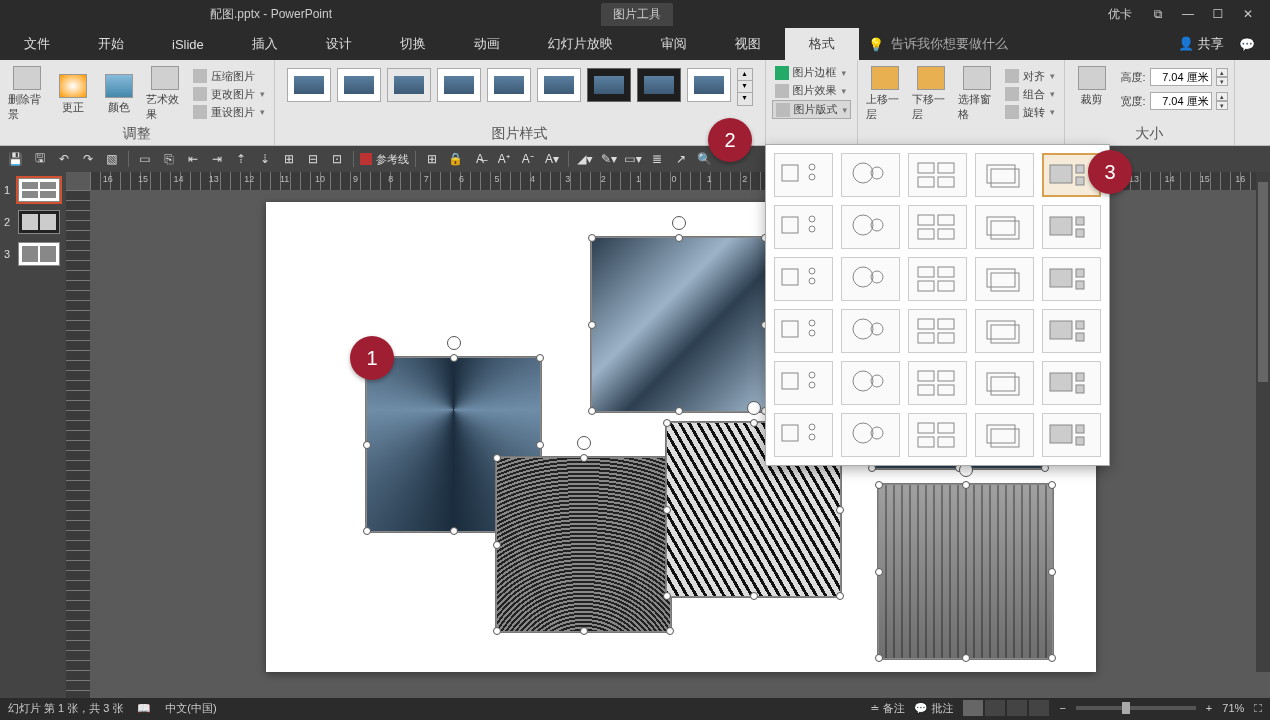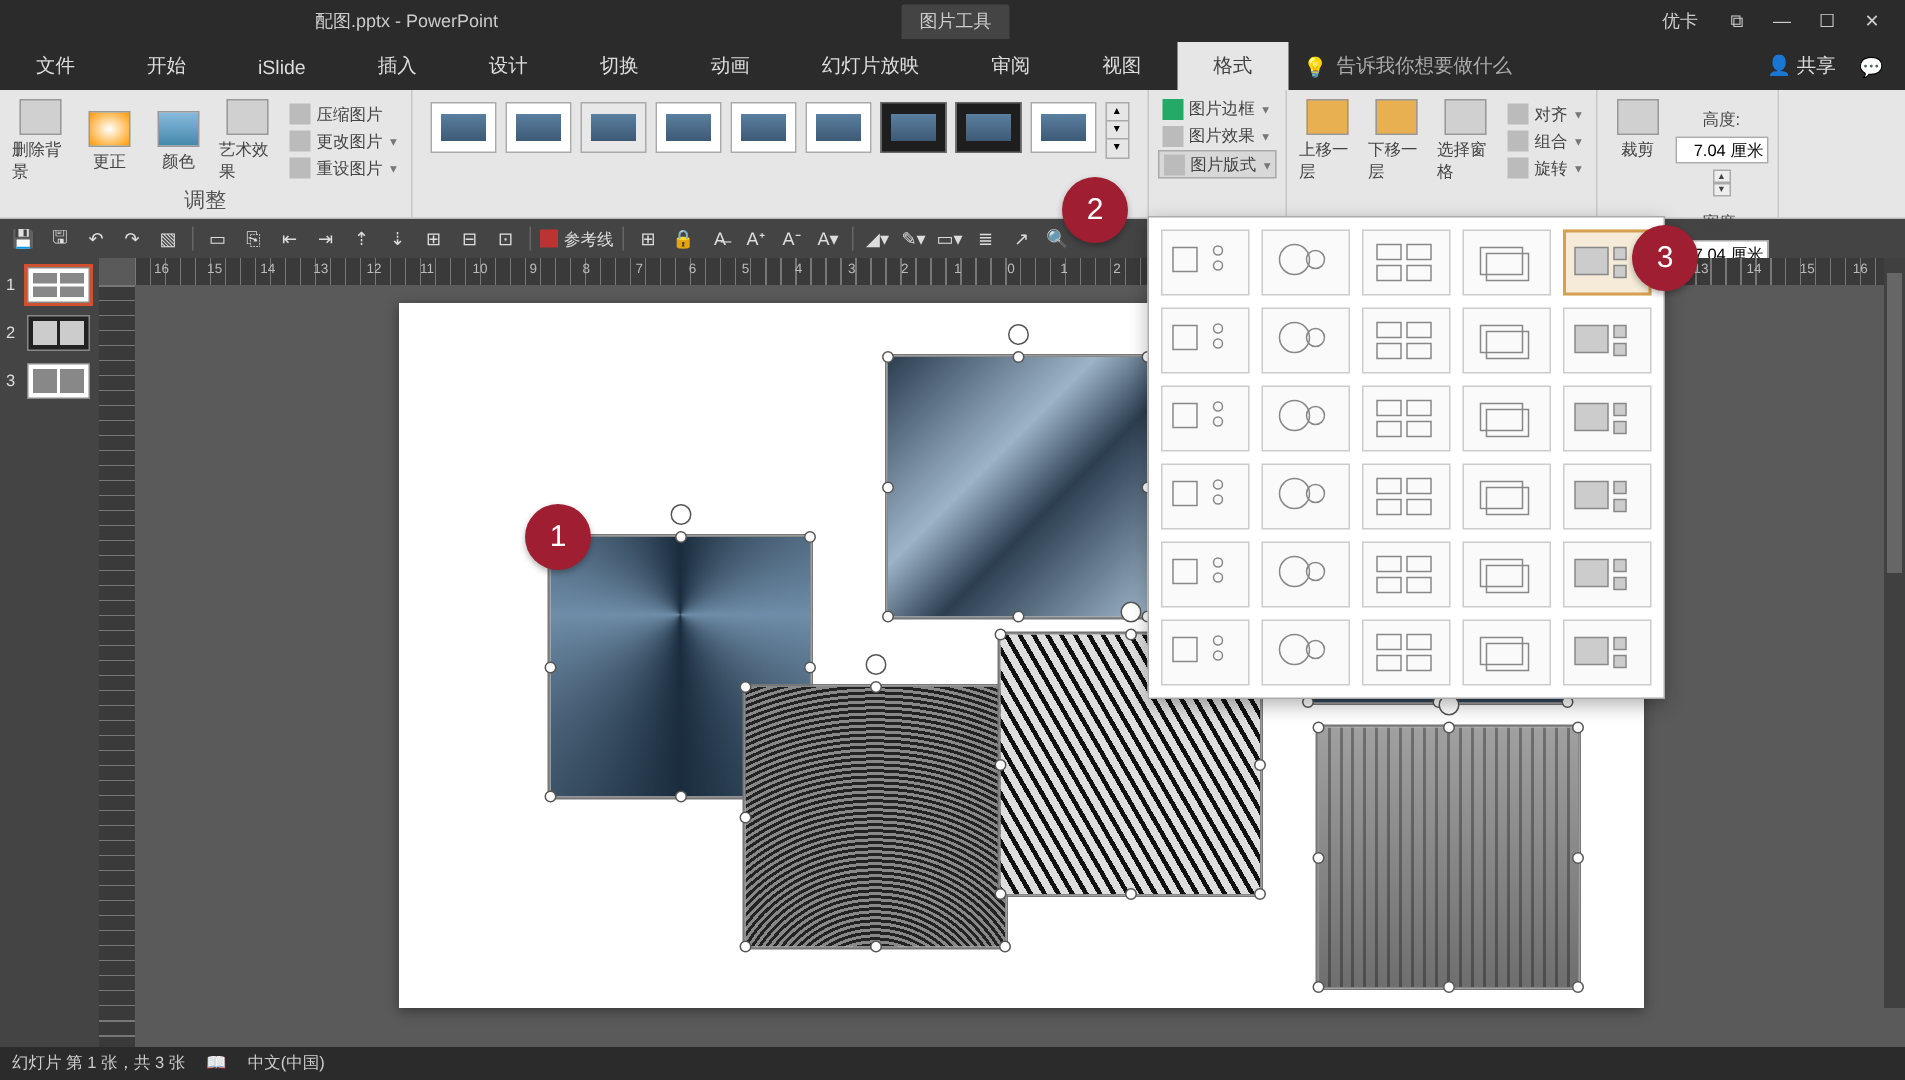--- a/index.html
+++ b/index.html
@@ -33,21 +33,21 @@
 .small-row .dd { font-size: 9px; color: #777; margin-left: 1px; }
 
 .style-gallery { display: flex; gap: 6px; padding: 4px 6px; }
 .style-thumb { width: 44px; height: 34px; background: #fff; border: 1px solid #aaa; display: flex; align-items: center; justify-content: center; cursor: pointer; }
 .style-thumb.dark { background: #1e1e1e; border-color: #666; }
 .style-thumb.light { background: #e8e8e8; }
 .style-thumb .inner { width: 30px; height: 18px; background: linear-gradient(#5a7fa0, #3d5a75); }
 
 .ribbon .col { display: flex; flex-direction: column; gap: 1px; }
 
-.size-field { display: flex; align-items: center; gap: 4px; font-size: 11px; color: #444; flex-direction: column; }
+.size-field { display: flex; align-items: center; gap: 4px; font-size: 11px; color: #444; }
 .size-field input { width: 62px; height: 18px; font-size: 11px; padding: 0 2px; border: 1px solid #aaa; text-align: right; background: #fff; }
 .size-field .spin { width: 12px; display: flex; flex-direction: column; }
 .size-field .spin span { height: 9px; border: 1px solid #aaa; background: #eee; font-size: 7px; line-height: 7px; text-align: center; cursor: pointer; }
 
 
 .qat { height: 26px; background: #444; display: flex; align-items: center; gap: 4px; padding: 0 6px; color: #ddd; font-size: 12px; }
 .qat .qbtn { width: 20px; height: 20px; display: flex; align-items: center; justify-content: center; cursor: pointer; color: #ddd; font-size: 12px; }
 .qat .sep { width: 1px; height: 16px; background: #666; margin: 0 2px; }
 .qat .chk { width: 12px; height: 12px; background: #b33; }
 .qat .lbl { font-size: 11px; }
@@ -223,20 +223,21 @@
         </div>
       <div class="style-thumb">
           <div class="inner"></div>
         </div>
       <div style="display:flex;flex-direction:column;border:1px solid #aaa;">
         <div style="height:12px;width:14px;border-bottom:1px solid #aaa;text-align:center;font-size:8px;cursor:pointer">▴</div>
         <div style="height:12px;width:14px;border-bottom:1px solid #aaa;text-align:center;font-size:8px;cursor:pointer">▾</div>
         <div style="height:12px;width:14px;text-align:center;font-size:8px;cursor:pointer">▾</div>
       </div>
     </div>
+    <div class="group-label">图片样式</div>
   </div>
 
   <div class="ribbon-group">
     <div class="col">
       <div class="small-row">
           <span class="si" style="background:#2a6"></span>
           <span>图片边框</span>
           <span class="dd">▾</span>
         </div>
       <div class="small-row">
@@ -727,13 +728,30 @@
 </div>
 
 <div class="callout" style="top:336px;left:350px">1</div>
 <div class="callout" style="top:118px;left:708px">2</div>
 <div class="callout" style="top:150px;left:1088px">3</div>
 
 <div class="status">
   <span>幻灯片 第 1 张，共 3 张</span>
   <span>📖</span>
   <span>中文(中国)</span>
+  <div class="right">
+    <span>≐ <span>备注</span></span>
+    <span>💬 <span>批注</span></span>
+    <div class="view-btns">
+      <div class="vb active"></div>
+      <div class="vb"></div>
+      <div class="vb"></div>
+      <div class="vb"></div>
+    </div>
+    <span>−</span>
+    <div class="zoom-slider">
+        <div class="thumb" style="left:46px"></div>
+      </div>
+    <span>+</span>
+    <span>71%</span>
+    <span>⛶</span>
+  </div>
 </div>
 
 </body></html>

